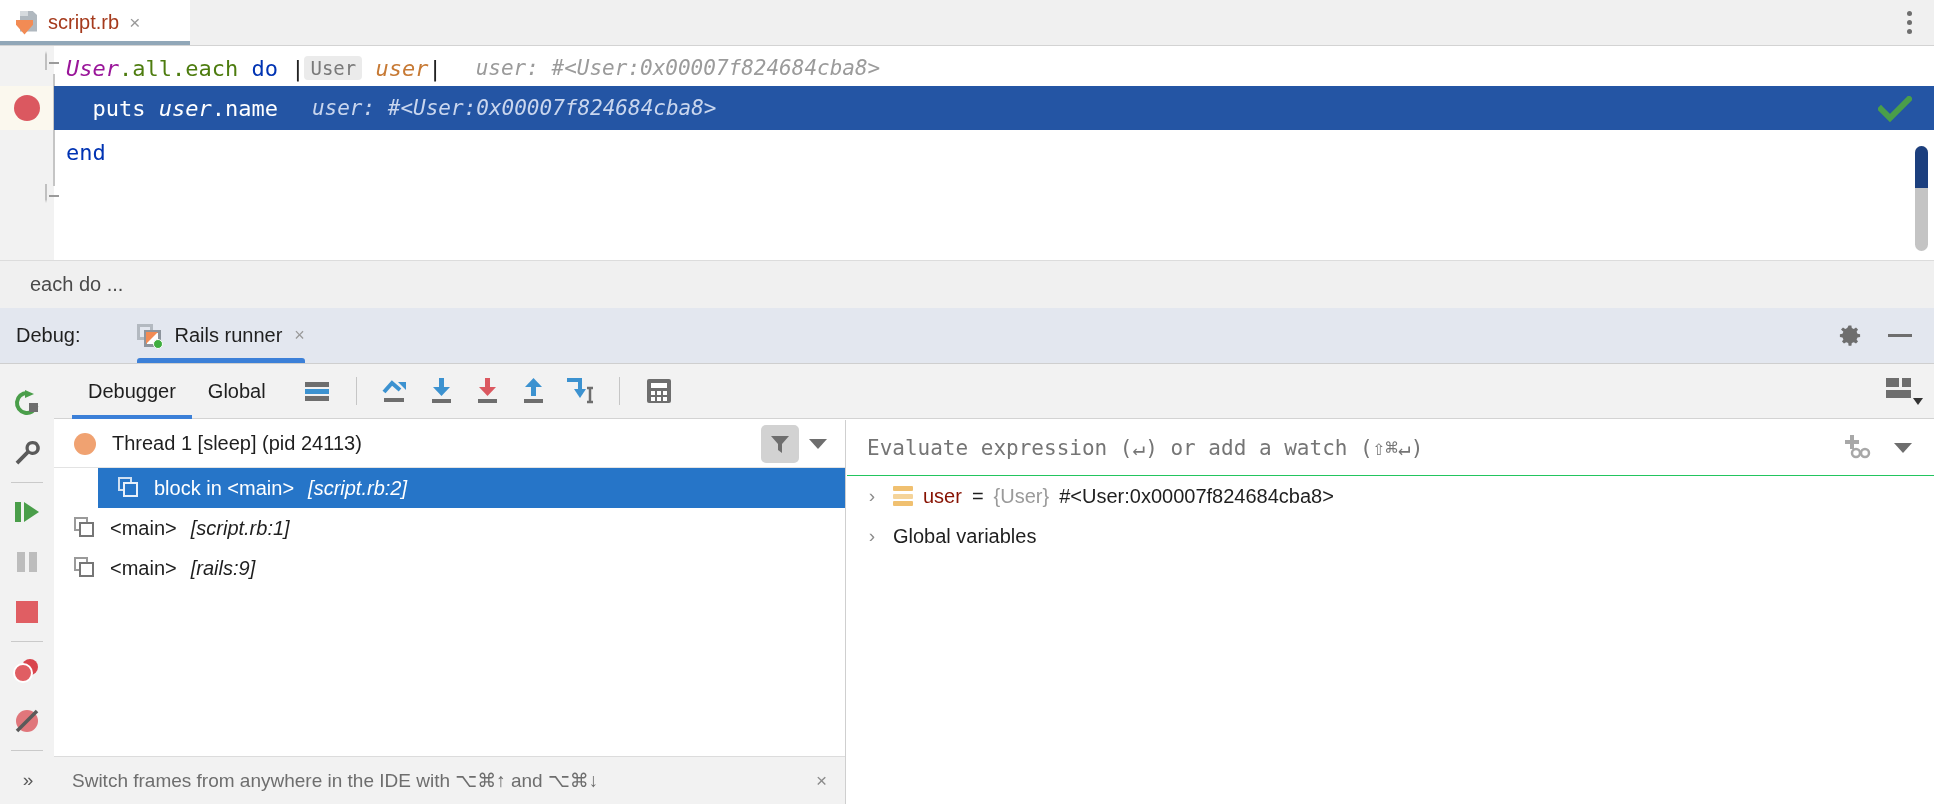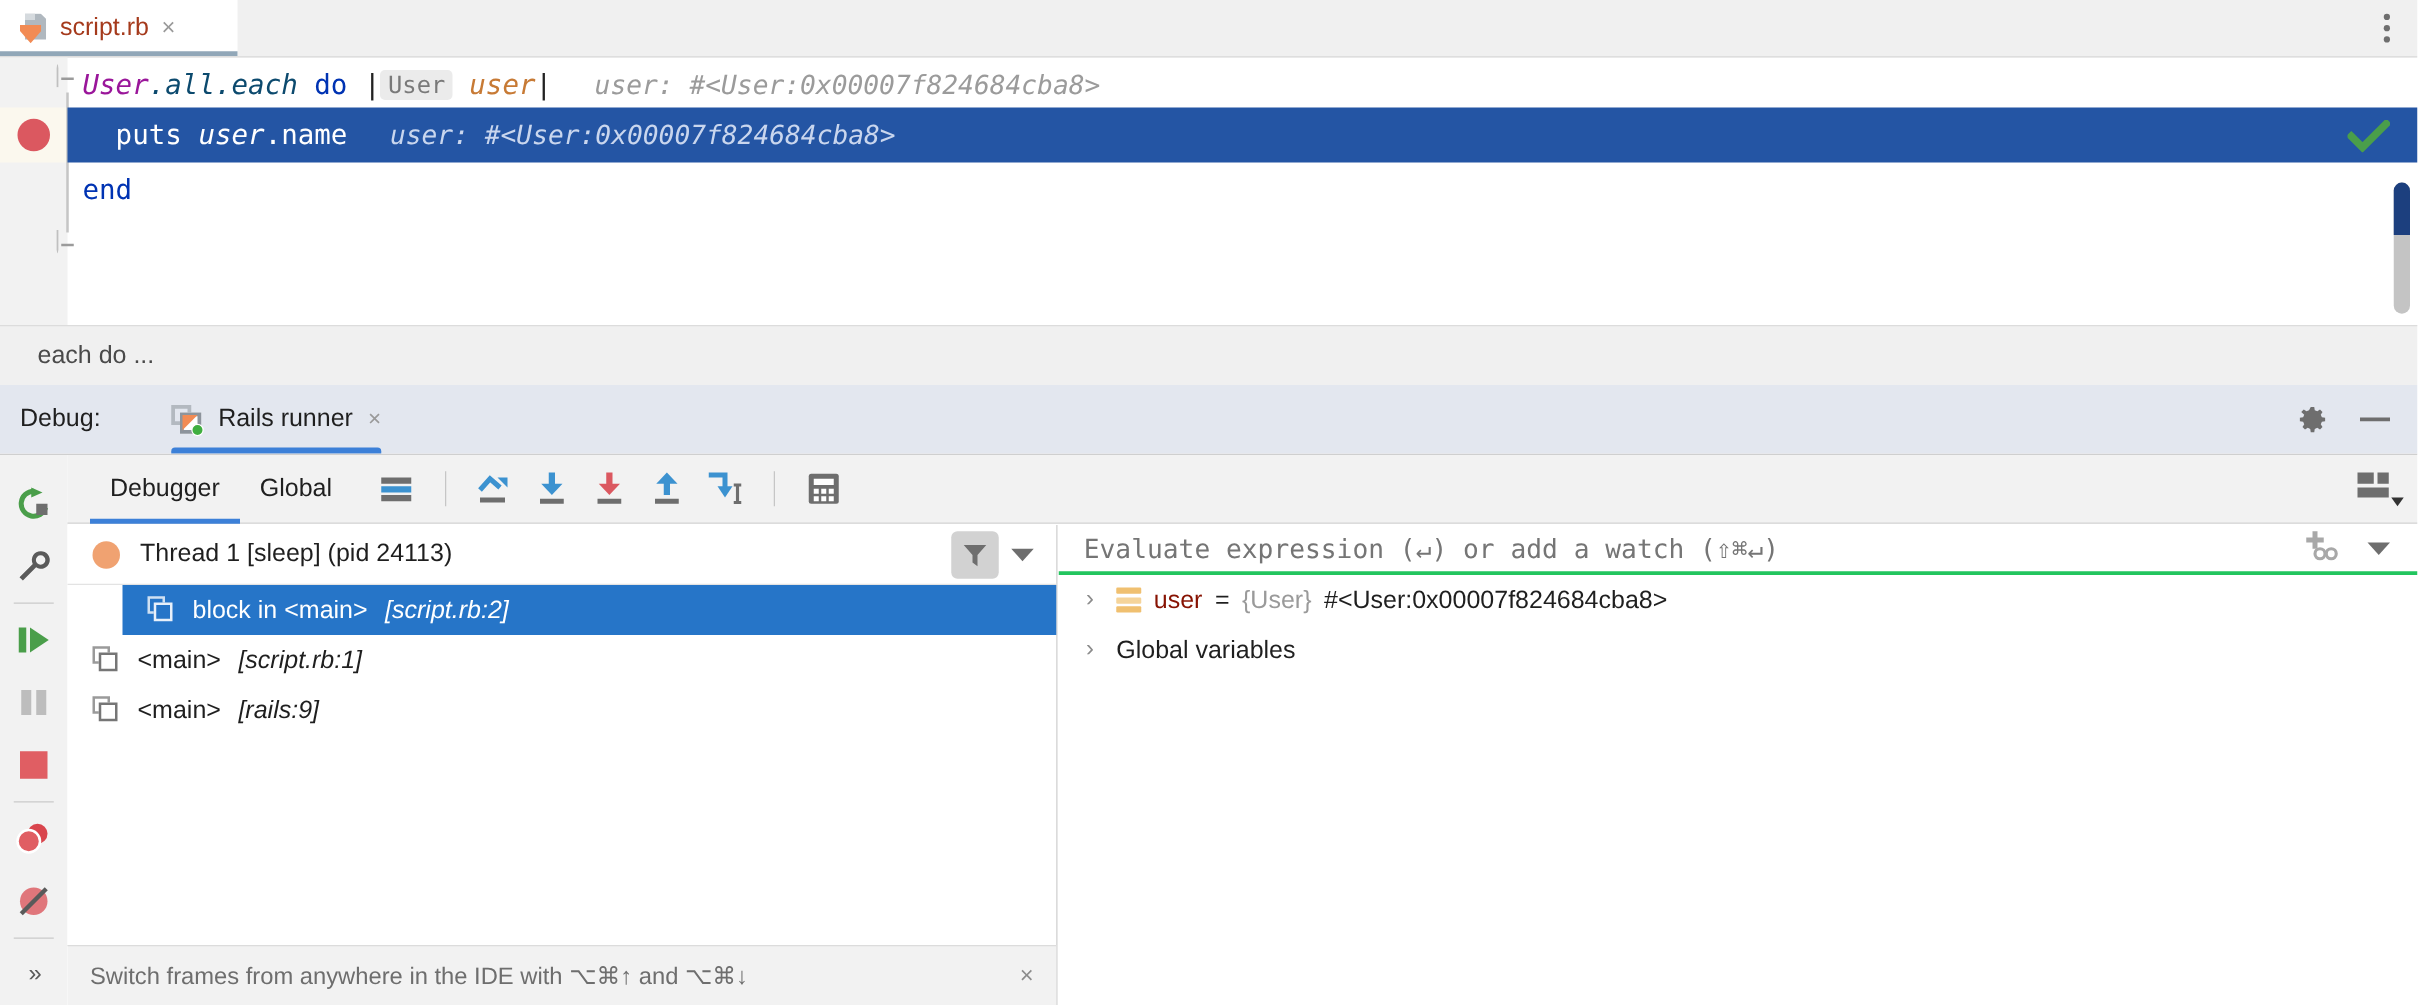--- a/index.html
+++ b/index.html
@@ -86,21 +86,21 @@
     position: absolute; left: 53px; width: 1.5px; background: #c5c5c5;
   }
   .code-line {
     position: absolute; left: 54px; right: 0; height: 44px;
     display: flex; align-items: center;
     font-family: "DejaVu Sans Mono", monospace;
     font-size: 22px; white-space: pre;
   }
   .code-line.sel { background: #2455a4; }
   .tok-const { color: #9a169a; font-style: italic; }
-  .tok-plain  { color: #0c4a6e; font-style: italic; }
+  .tok-plain  { color: #4d7c0f; }
   .tok-kw     { color: #0033b3; }
   .tok-pipe   { color: #222222; }
   .tok-param  { color: #c77a35; font-style: italic; }
   .tok-white  { color: #ffffff; }
   .tok-white-i{ color: #ffffff; font-style: italic; }
   .type-hint {
     background: #ebebeb; color: #7a7a7a; border-radius: 4px;
     padding: 1px 6px; font-size: 19px; font-style: normal;
   }
   .inlay {
@@ -218,22 +218,22 @@
     display: flex; align-items: center; padding: 0 18px;
     font-size: 19px; color: #6e6e6e; margin-top: 30px;
   }
   .frames-hint .x { margin-left: auto; font-size: 19px; color: #8c8c8c; }
 
   
   .vars {
     position: absolute; left: 847px; top: 56px; right: 0; bottom: 0; background: #ffffff;
   }
   .watch-row {
-    height: 40px; display: flex; align-items: center; padding-left: 20px;
-    border-bottom: 3px solid #22c55e;
+    height: 56px; display: flex; align-items: center; padding-left: 20px;
+    border-bottom: 1px solid #22c55e;
   }
   .watch-input {
     border: none; outline: none; background: transparent;
     font-family: "DejaVu Sans Mono", monospace; font-size: 21px; color: #b0b0b0;
     width: 1000px;
   }
   .watch-right { margin-left: auto; display: flex; align-items: center; gap: 22px; padding-right: 22px; }
   .var-row {
     height: 40px; display: flex; align-items: center; padding-left: 14px; gap: 10px;
     font-size: 20px; color: #1f1f1f;

